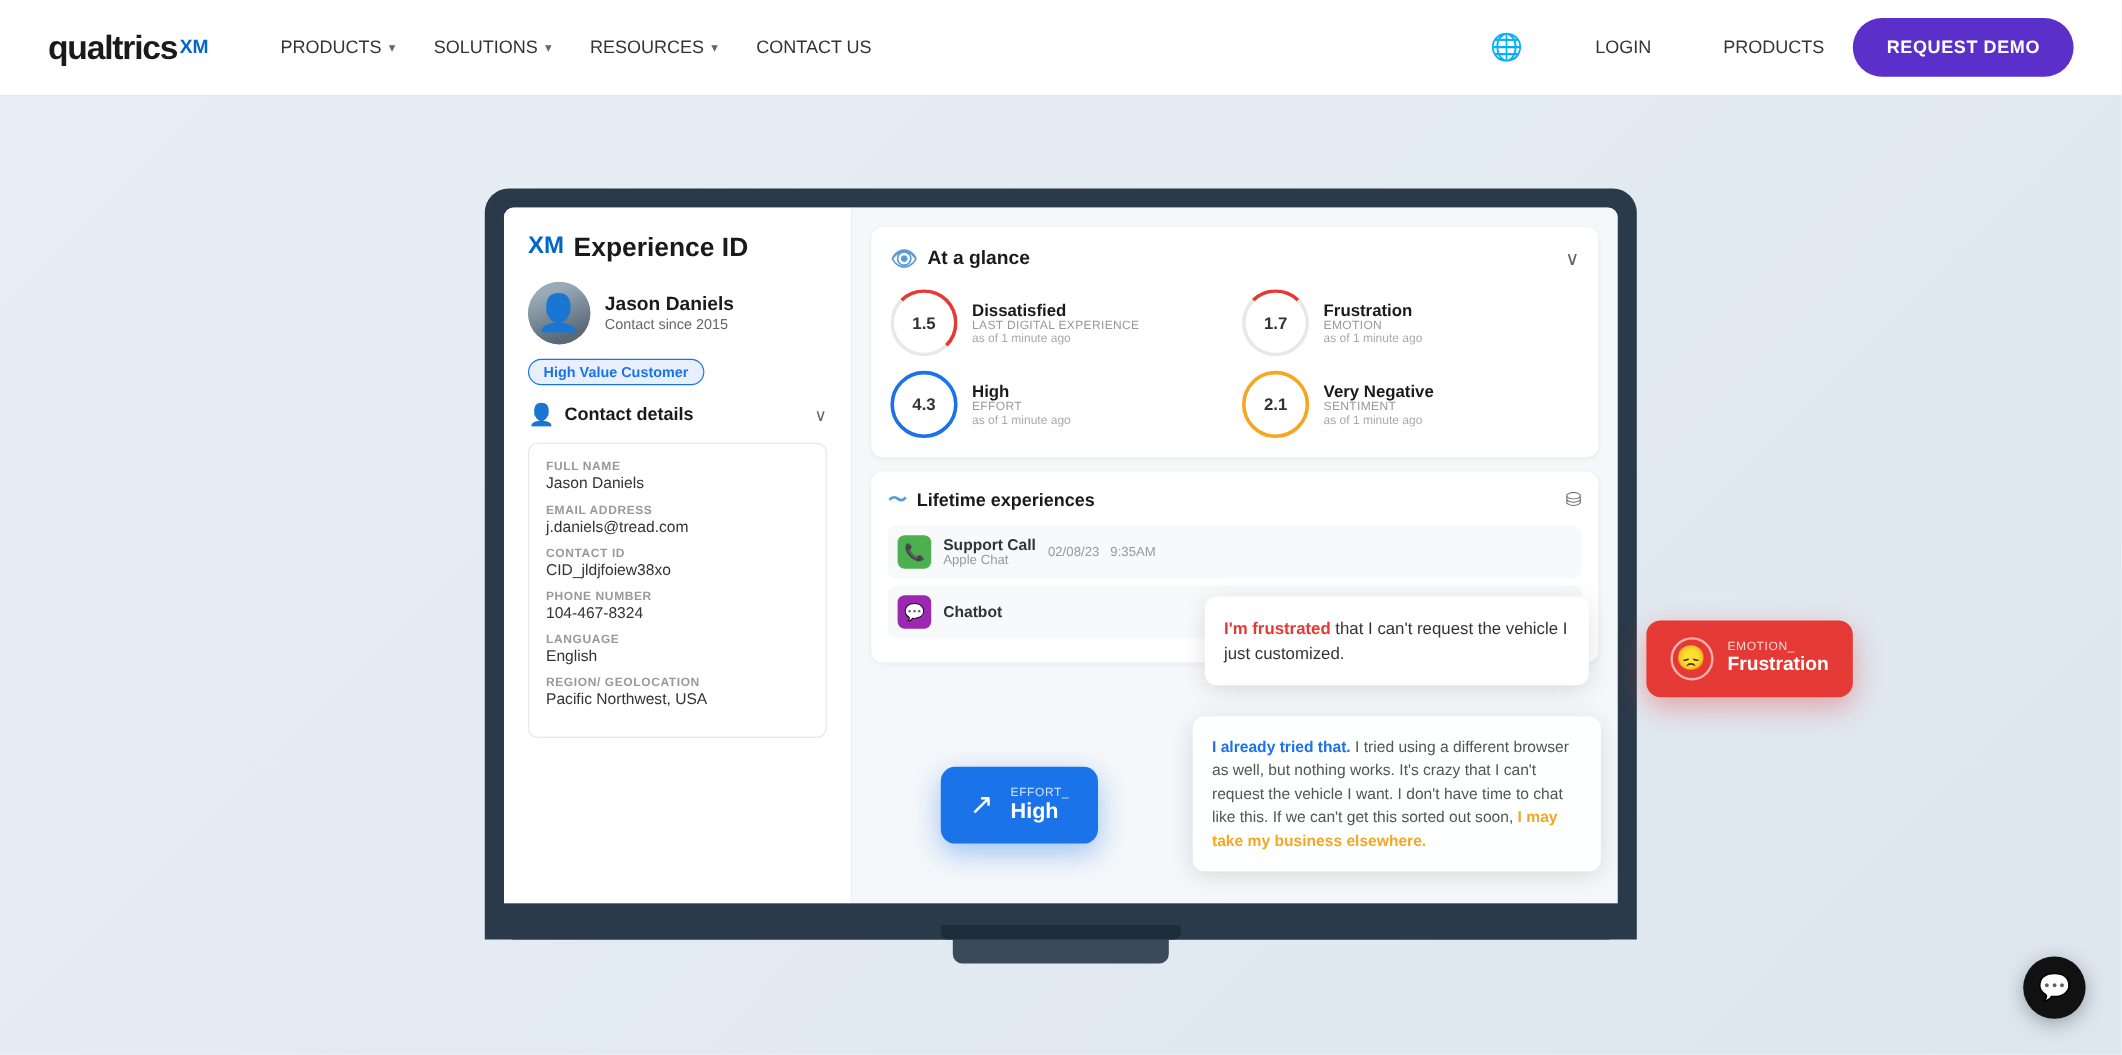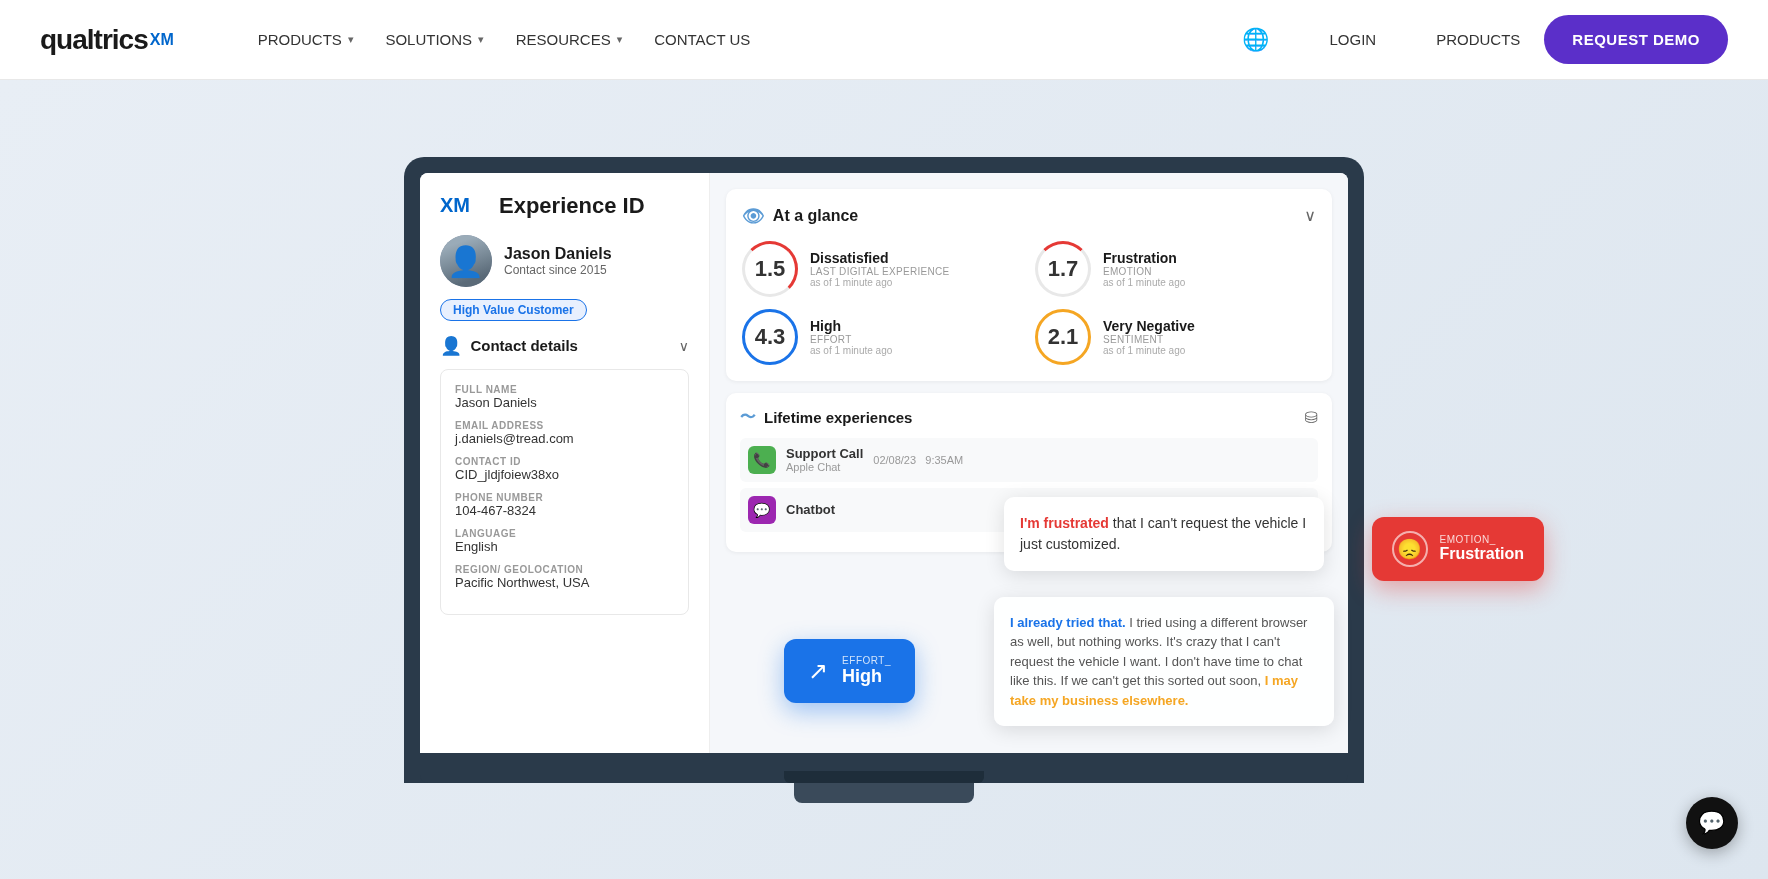--- a/index.html
+++ b/index.html
@@ -8,21 +8,20 @@
     
     .navbar {
       background: #fff;
       display: flex;
       align-items: center;
       padding: 0 40px;
       height: 80px;
       border-bottom: 1px solid #e8e8e8;
       position: relative;
       z-index: 10;
-      gap: 24px;
     }
     .logo { display: flex; align-items: center; margin-right: 60px; }
     .logo-text { font-size: 28px; font-weight: 700; color: #1a1a1a; letter-spacing: -1px; }
     .logo-xm { color: #0066cc; font-size: 16px; font-weight: 700; vertical-align: super; margin-left: 2px; }
     .nav-links { display: flex; gap: 32px; align-items: center; flex: 1; }
     .nav-item { display: flex; align-items: center; gap: 6px; font-size: 15px; font-weight: 500; color: #333; cursor: pointer; text-decoration: none; }
     .nav-item .chevron { font-size: 11px; color: #666; }
     .nav-right { display: flex; align-items: center; gap: 24px; margin-left: auto; }
     .nav-globe { font-size: 22px; color: #333; cursor: pointer; }
     .nav-link { font-size: 15px; font-weight: 500; color: #333; cursor: pointer; margin-left: 36px; }
@@ -98,21 +97,21 @@
     
     .left-panel {
       width: 290px;
       background: #fff;
       padding: 20px;
       border-right: 1px solid #eee;
       flex-shrink: 0;
     }
     .xm-header { display: flex; align-items: center; gap: 8px; margin-bottom: 16px; }
     .xm-logo { color: #0066cc; font-size: 20px; font-weight: 800; }
-    .xm-title { font-size: 22px; font-weight: 700; color: #1a1a1a; margin-left: 21px; }
+    .xm-title { font-size: 22px; font-weight: 700; color: #1a1a1a; }
     .profile-section { display: flex; align-items: center; gap: 12px; margin-bottom: 12px; }
     .avatar {
       width: 52px; height: 52px;
       border-radius: 50%;
       background: linear-gradient(135deg, #8a9bb0, #6b7a8d);
       display: flex; align-items: center; justify-content: center;
       overflow: hidden;
       flex-shrink: 0;
     }
     .avatar-img {
@@ -175,21 +174,21 @@
     .glance-title { display: flex; align-items: center; gap: 8px; font-size: 16px; font-weight: 700; color: #1a1a1a; }
     .eye-icon { color: #5b9bd5; font-size: 18px; }
     .glance-chevron { font-size: 16px; color: #666; cursor: pointer; }
 
     .metrics-grid { display: grid; grid-template-columns: 1fr 1fr; gap: 12px; }
     .metric-item { display: flex; align-items: center; gap: 12px; }
     .gauge-circle {
       width: 56px; height: 56px;
       border-radius: 50%;
       display: flex; align-items: center; justify-content: center;
-      font-size: 22px; font-weight: 700; color: #333;
+      font-size: 14px; font-weight: 700; color: #333;
       flex-shrink: 0;
       position: relative;
     }
     .gauge-dissatisfied {
       border: 3px solid #e8e8e8;
       border-top-color: #e53935;
       border-right-color: #e53935;
     }
     .gauge-frustration {
       border: 3px solid #e8e8e8;

